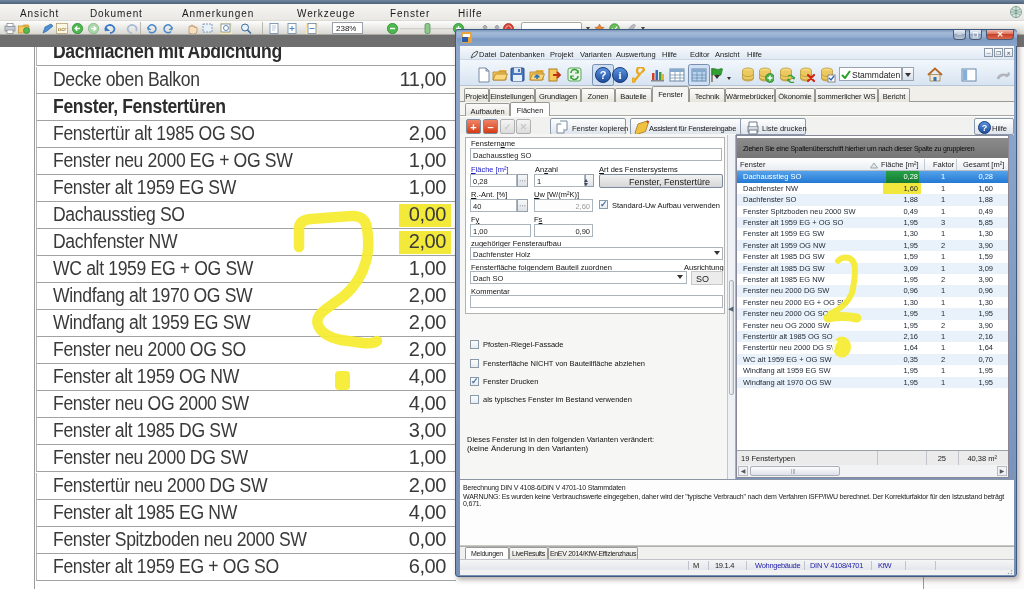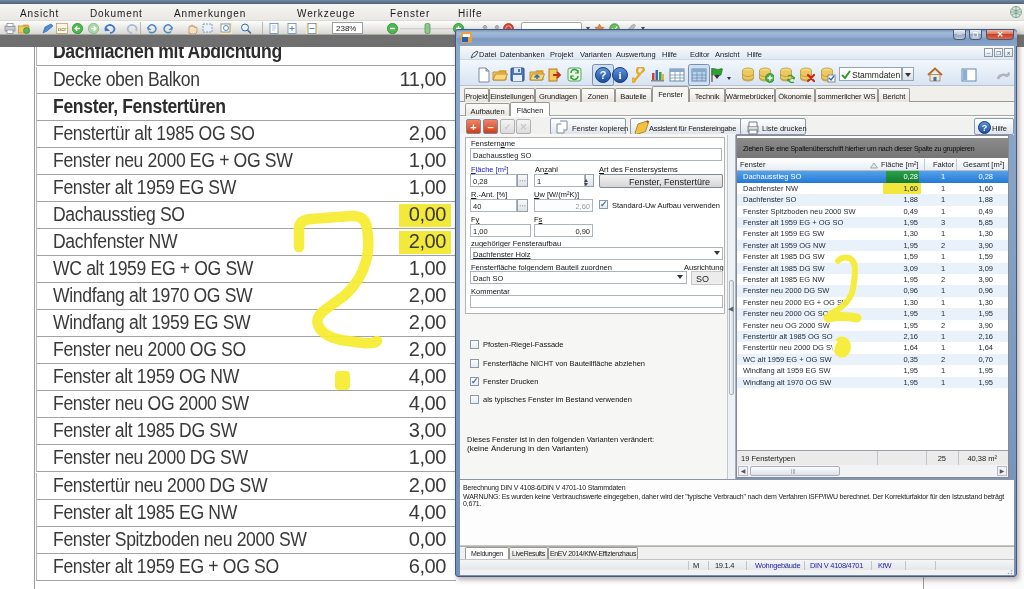--- a/index.html
+++ b/index.html
@@ -73,21 +73,21 @@
 #statusbar{left:4px;top:529px;width:554px;height:11px;background:linear-gradient(#f4f5f7,#e4e6ea);border-top:1px solid #c0c4ca;font-size:7.5px;letter-spacing:-0.3px;}
 #statusbar span{position:absolute;top:1px;}
 .stsep{position:absolute;top:1px;width:1px;height:9px;background:#c0c4cc;}
 #fillbar{left:4px;top:540px;width:554px;height:5px;background:#f2f2f2;}
 </style></head>
 <body>
 <div id="topstrip" class="abs"></div>
 <div id="menubar" class="abs">
 <span style="left:20px">Ansicht</span>
     <span style="left:90px">Dokument</span>
-    <span style="left:174px">Anmerkungen</span>
+    <span style="left:182px">Anmerkungen</span>
     <span style="left:297px">Werkzeuge</span>
     <span style="left:390px">Fenster</span>
     <span style="left:458px">Hilfe</span>
 </div>
 <div id="toolbar1" class="abs">
     <svg style="position:absolute;left:4px;top:2px" width="12" height="11" viewBox="0 0 12 11">
       <rect x="1" y="3" width="10" height="5" fill="#c8cdd4" stroke="#7a828c" stroke-width=".7"></rect>
       <rect x="3" y="0.5" width="6" height="3" fill="#fff" stroke="#7a828c" stroke-width=".7"></rect>
       <rect x="3" y="7" width="6" height="3.5" fill="#fff" stroke="#7a828c" stroke-width=".7"></rect>
     </svg>
@@ -544,21 +544,21 @@
 <div class="finp" style="left:10px;top:65px;width:47px;">40</div>
 <div class="fbtn" style="left:57px;top:65px;width:11px;line-height:11px">⋯</div>
 <div class="finp" style="left:74px;top:65px;width:59px;text-align:right;color:#9a9a9a;background:#fdfdfd">2,60</div>
 <div class="cb chk" style="left:139px;top:66px"></div>
 <div class="flbl" style="left:152px;top:67px;">Standard-Uw Aufbau verwenden</div>
 <div class="flbl" style="left:11px;top:81px;">F<u>y</u></div>
 <div class="flbl" style="left:74px;top:81px;">F<u>s</u></div>
 <div class="finp" style="left:10px;top:90px;width:61px;">1,00</div>
 <div class="finp" style="left:74px;top:90px;width:59px;text-align:right">0,90</div>
 <div class="flbl" style="left:11px;top:105px;">zugehöriger Fensteraufbau</div>
-<div class="finp" style="left:10px;top:113px;width:253px;text-decoration:underline;">Dachfenster Holz</div>
+<div class="finp" style="left:10px;top:113px;width:253px;">Dachfenster Holz</div>
 <div class="carr" style="left:254px;top:117px"></div>
 <div class="flbl" style="left:11px;top:129px;">Fensterfläche folgendem Bauteil zuordnen</div>
 <div class="flbl" style="left:224px;top:129px;">Ausrichtung</div>
 <div class="finp" style="left:10px;top:137px;width:217px;">Dach SO</div>
 <div class="carr" style="left:217px;top:141px"></div>
 <div class="abs" style="left:231px;top:137px;width:32px;height:14px;background:#ececec;border:1px solid #c8c8c8;font-size:9px;padding:2px 0 0 4px">SO</div>
 <div class="flbl" style="left:11px;top:153px;"><u>K</u>ommentar</div>
 <div class="finp" style="left:10px;top:161px;width:253px;"></div>
 <div class="cb" style="left:10px;top:206px"></div>
 <div class="flbl" style="left:23px;top:206px">Pfosten-Riegel-Fassade</div>

